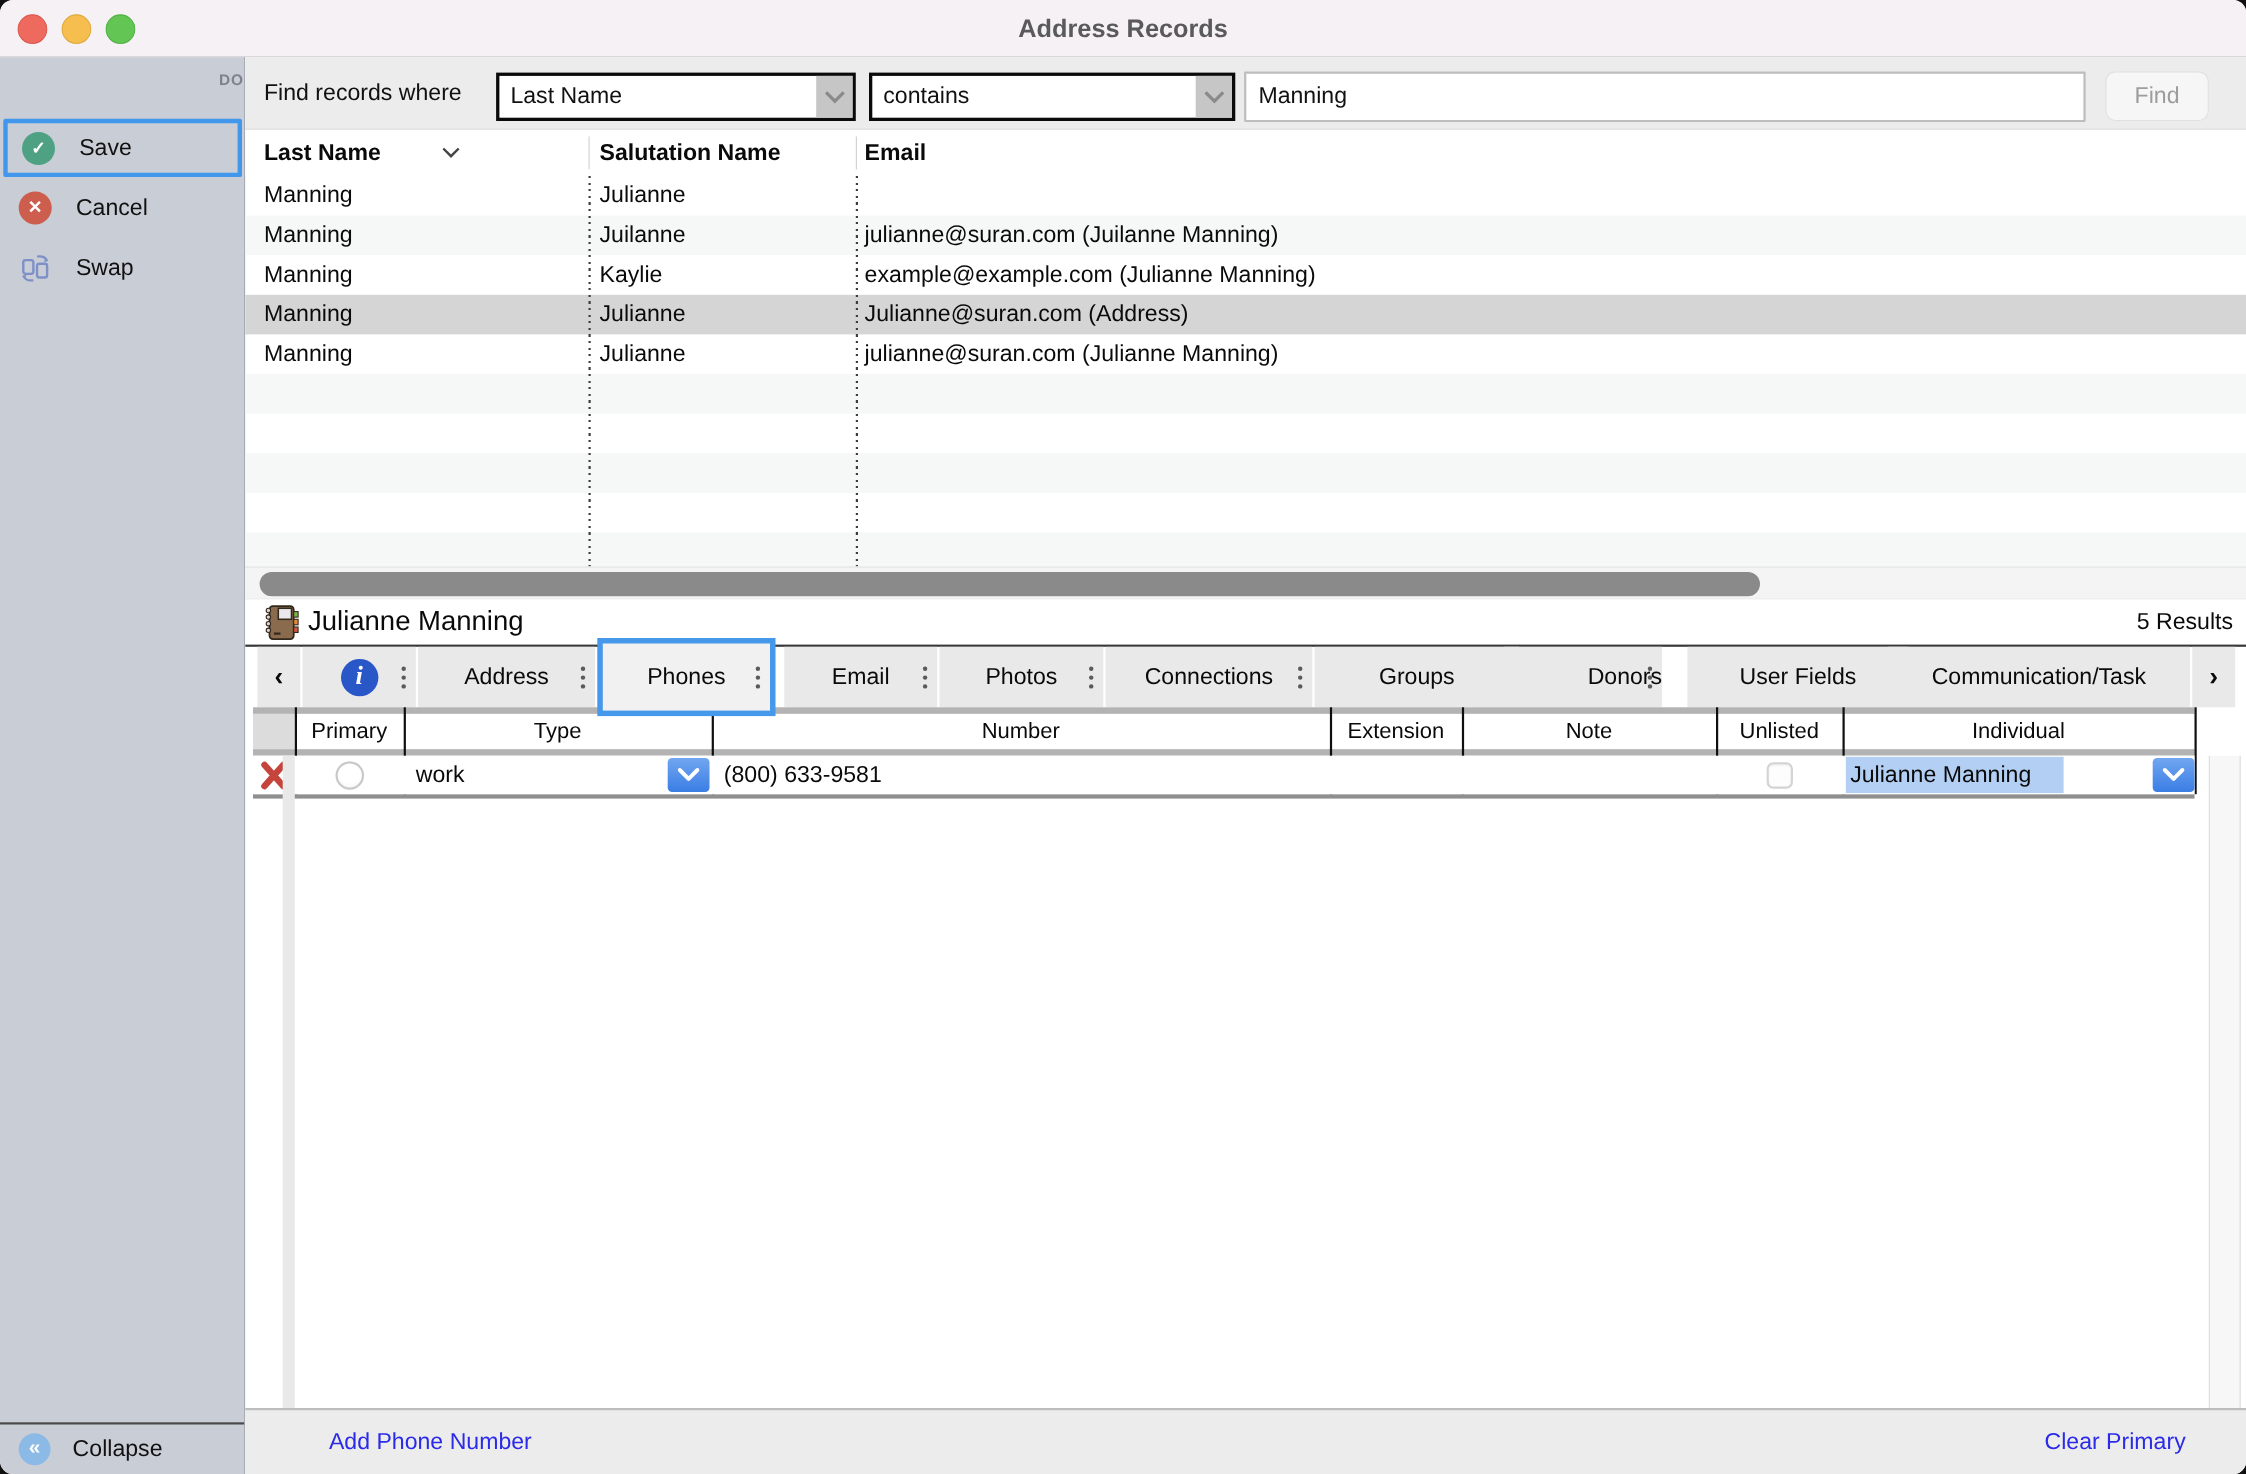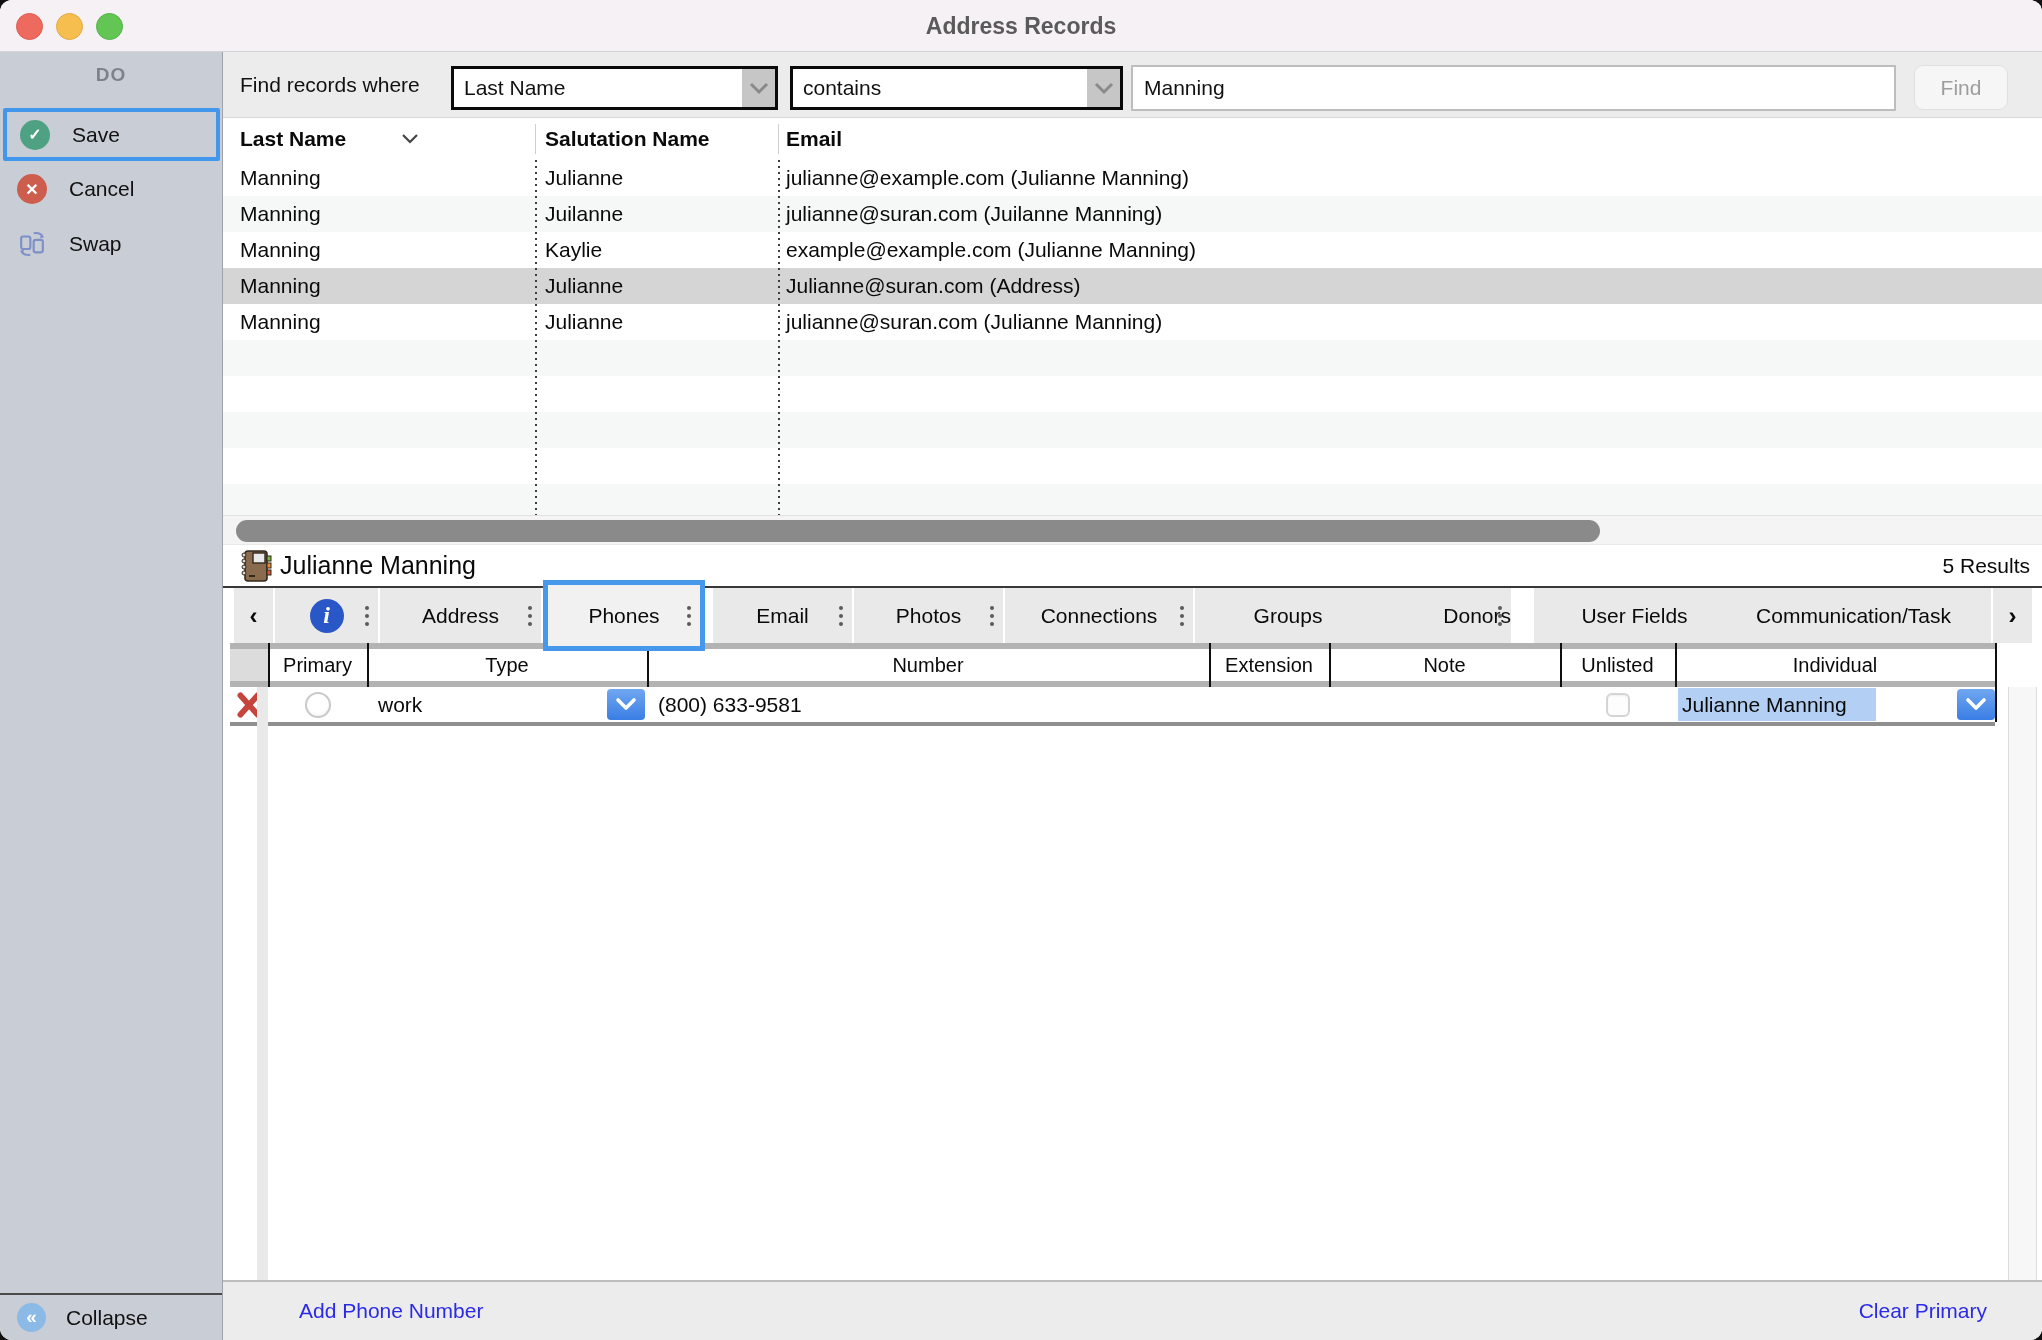--- a/index.html
+++ b/index.html
@@ -10,21 +10,21 @@
   .titlebar { position:absolute; left:0; top:0; width:100%; height:52px; background:#f6f1f5; border-bottom:1px solid #d8d3d7; }
   .tl { position:absolute; top:13px; width:27px; height:27px; border-radius:50%; }
   .tl.red    { left:16px; background:#ee6a5f; border:1px solid #dd5a50; }
   .tl.yellow { left:56px; background:#f5be4f; border:1px solid #e0ab41; }
   .tl.green  { left:96px; background:#62c554; border:1px solid #53b345; }
   .win-title { position:absolute; left:0; right:0; top:0; height:52px; display:flex; align-items:center; justify-content:center;
                font-size:23px; font-weight:bold; color:#5a5a5a; }
 
   
   .sidebar { position:absolute; left:0; top:52px; width:223px; height:1288px; background:#c9cdd5; border-right:1px solid #9fa4ab; }
-  .do-title { position:absolute; top:12px; left:0; width:100%; text-align:center; font-size:19px; font-weight:bold; color:#7d828c; letter-spacing:1px; }
+  .do-title { position:absolute; top:12px; left:0; width:100%; text-align:right; font-size:14px; font-weight:bold; color:#7d828c; letter-spacing:1px; }
   .side-item { position:absolute; left:0; width:100%; display:flex; align-items:center; font-size:21px; color:#111; cursor:default; }
   .side-item .ic { width:30px; height:30px; border-radius:50%; display:flex; align-items:center; justify-content:center;
                    color:#fff; font-size:16px; font-weight:bold; margin-right:22px; }
   .save-box { top:56px; height:53px; border:4px solid #4197ec; border-radius:2px; background:#c9cdd5; padding-left:13px; width:217px !important; left:3px !important; }
   .save-box .ic { background:#4fa183; }
   .cancel-row { top:117px; height:40px; padding-left:17px; }
   .cancel-row .ic { background:#cd5d4d; }
   .swap-row { top:170px; height:44px; padding-left:17px; }
   .swap-row .ic-swap { width:30px; height:30px; margin-right:22px; display:flex; align-items:center; justify-content:center; }
   .side-bottom { position:absolute; left:0; bottom:0; width:100%; height:47px; border-top:2px solid #4a4a4a; display:flex; align-items:center; }
@@ -191,21 +191,20 @@
       <div class="h" style="left:322px;">Salutation Name</div>
       <div class="h" style="left:563px;">Email</div>
       <div class="hsep" style="left:312px;"></div>
       <div class="hsep" style="left:555px;"></div>
     </div>
 
     <div class="res-rows">
       <div class="rrow" style="top:0px;">
         <div class="c c1">Manning</div>
         <div class="c c2">Julianne</div>
-        <div class="c c3">julianne@example.com (Julianne Manning)</div>
       </div>
       <div class="rrow rowband-alt" style="top:36px;">
         <div class="c c1">Manning</div>
         <div class="c c2">Juilanne</div>
         <div class="c c3">julianne@suran.com (Juilanne Manning)</div>
       </div>
       <div class="rrow" style="top:72px;">
         <div class="c c1">Manning</div>
         <div class="c c2">Kaylie</div>
         <div class="c c3">example@example.com (Julianne Manning)</div>

